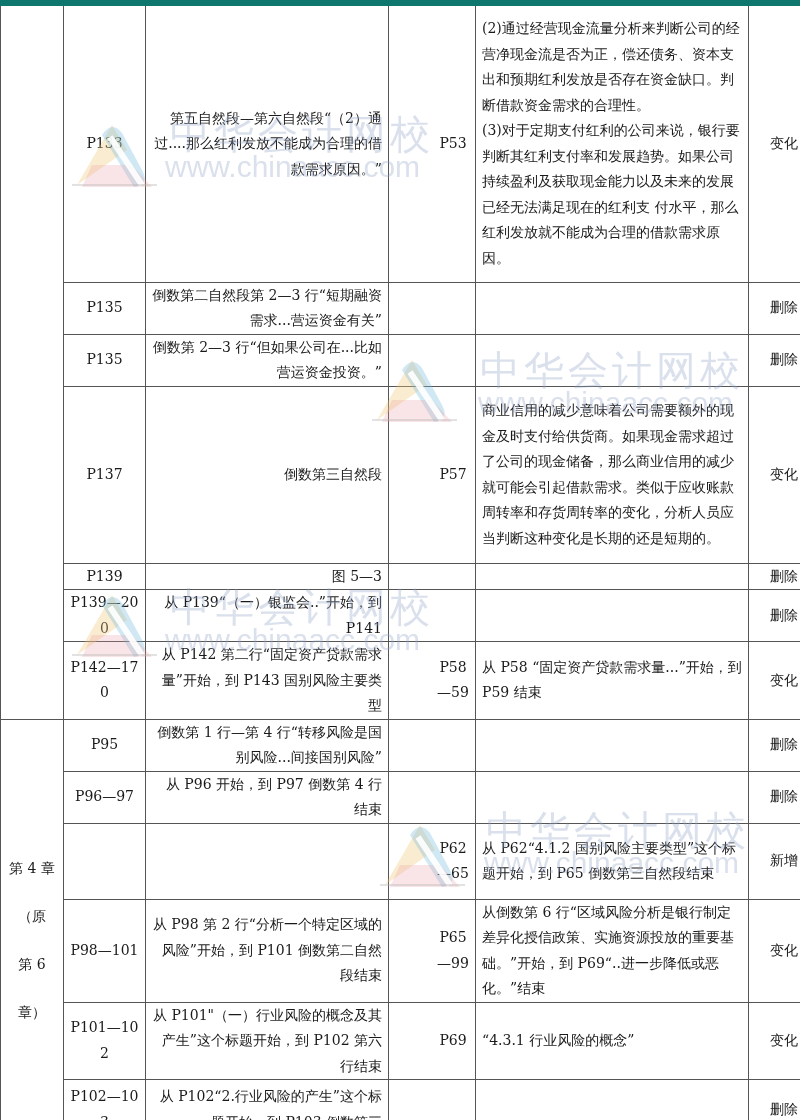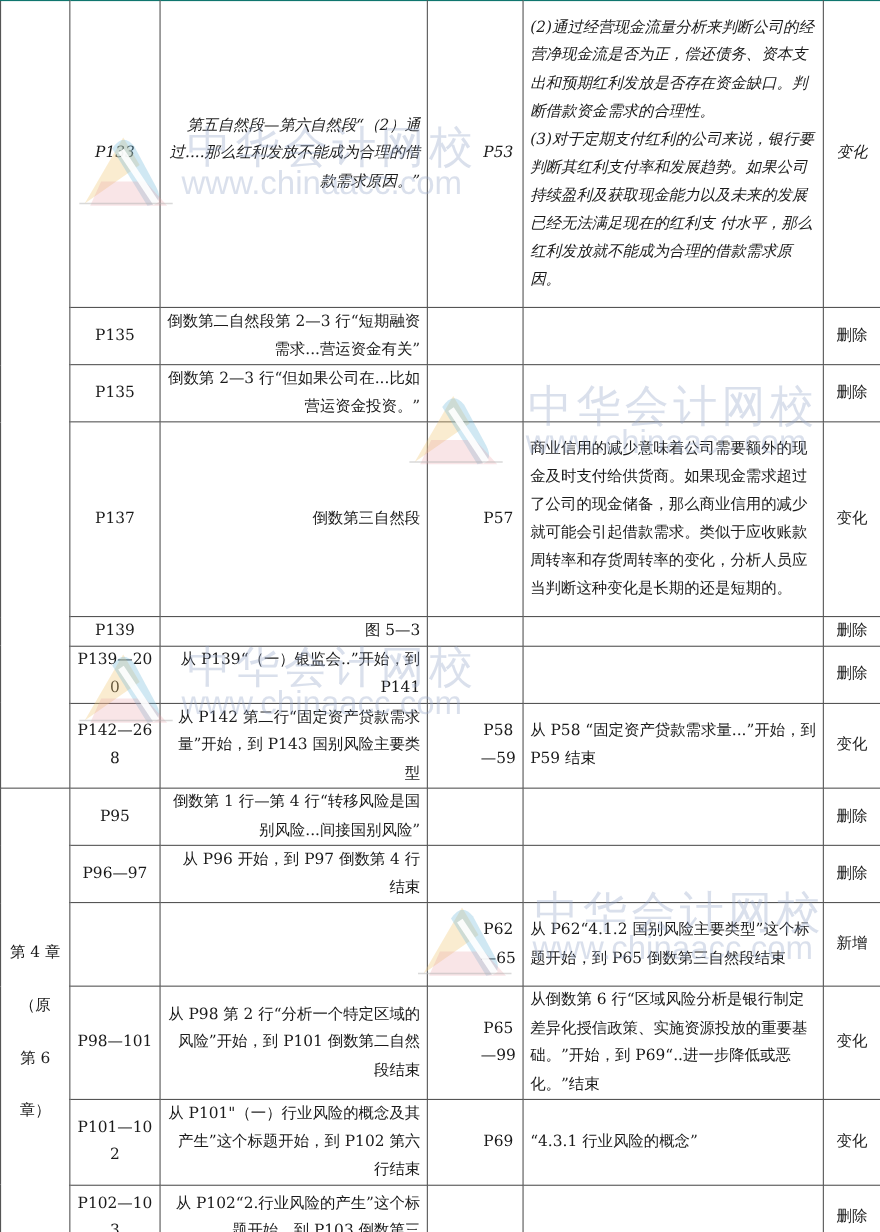--- a/index.html
+++ b/index.html
@@ -29,22 +29,22 @@
       border: 1.5px solid #555;
       padding: 0 6px;
       vertical-align: middle;
       word-break: break-all;
     }
     .doc-table td.c-chapter { text-align: center; padding: 0 3px; }
     .doc-table td.c-oldpage { text-align: center; }
     .doc-table td.c-oldloc { text-align: right; }
     .doc-table td.c-newpage { text-align: center; padding-left: 48px; }
     .doc-table td.c-newcontent { text-align: left; }
-    .doc-table td.c-type { text-align: center; padding: 0 2px; }
-    .doc-table tr:first-child td { border-top: 1px solid #0f766e; font-style: italic; }
+    .doc-table td.c-type { text-align: right; padding: 0 2px; }
+    .doc-table tr:first-child td { border-top: 6px solid #0f766e; }
     .chapter-label { display: block; line-height: 25px; margin-top: 23px; }
 
     
     .watermark {
       position: absolute;
       pointer-events: none;
       z-index: 2;
     }
     .wm-text-cn {
       font-family: "DejaVu Sans", "Liberation Sans", sans-serif;
@@ -117,21 +117,21 @@
       <td class="c-type">删除</td>
     </tr>
     <tr style="height:51px">
       <td class="c-oldpage">P139—200</td>
       <td class="c-oldloc">从 P139“（一）银监会..”开始，到 P141</td>
       <td class="c-newpage"></td>
       <td class="c-newcontent"></td>
       <td class="c-type">删除</td>
     </tr>
     <tr style="height:77px">
-      <td class="c-oldpage">P142—268</td>
+      <td class="c-oldpage">P142—170</td>
       <td class="c-oldloc">从 P142 第二行“固定资产贷款需求量”开始，到 P143 国别风险主要类型</td>
       <td class="c-newpage">P58—59</td>
       <td class="c-newcontent">从 P58 “固定资产贷款需求量...”开始，到 P59 结束</td>
       <td class="c-type">变化</td>
     </tr>
 
     <tr style="height:51px">
       <td class="c-chapter" rowspan="6">
         <span class="chapter-label">第 4 章</span>
         <span class="chapter-label">（原</span>

